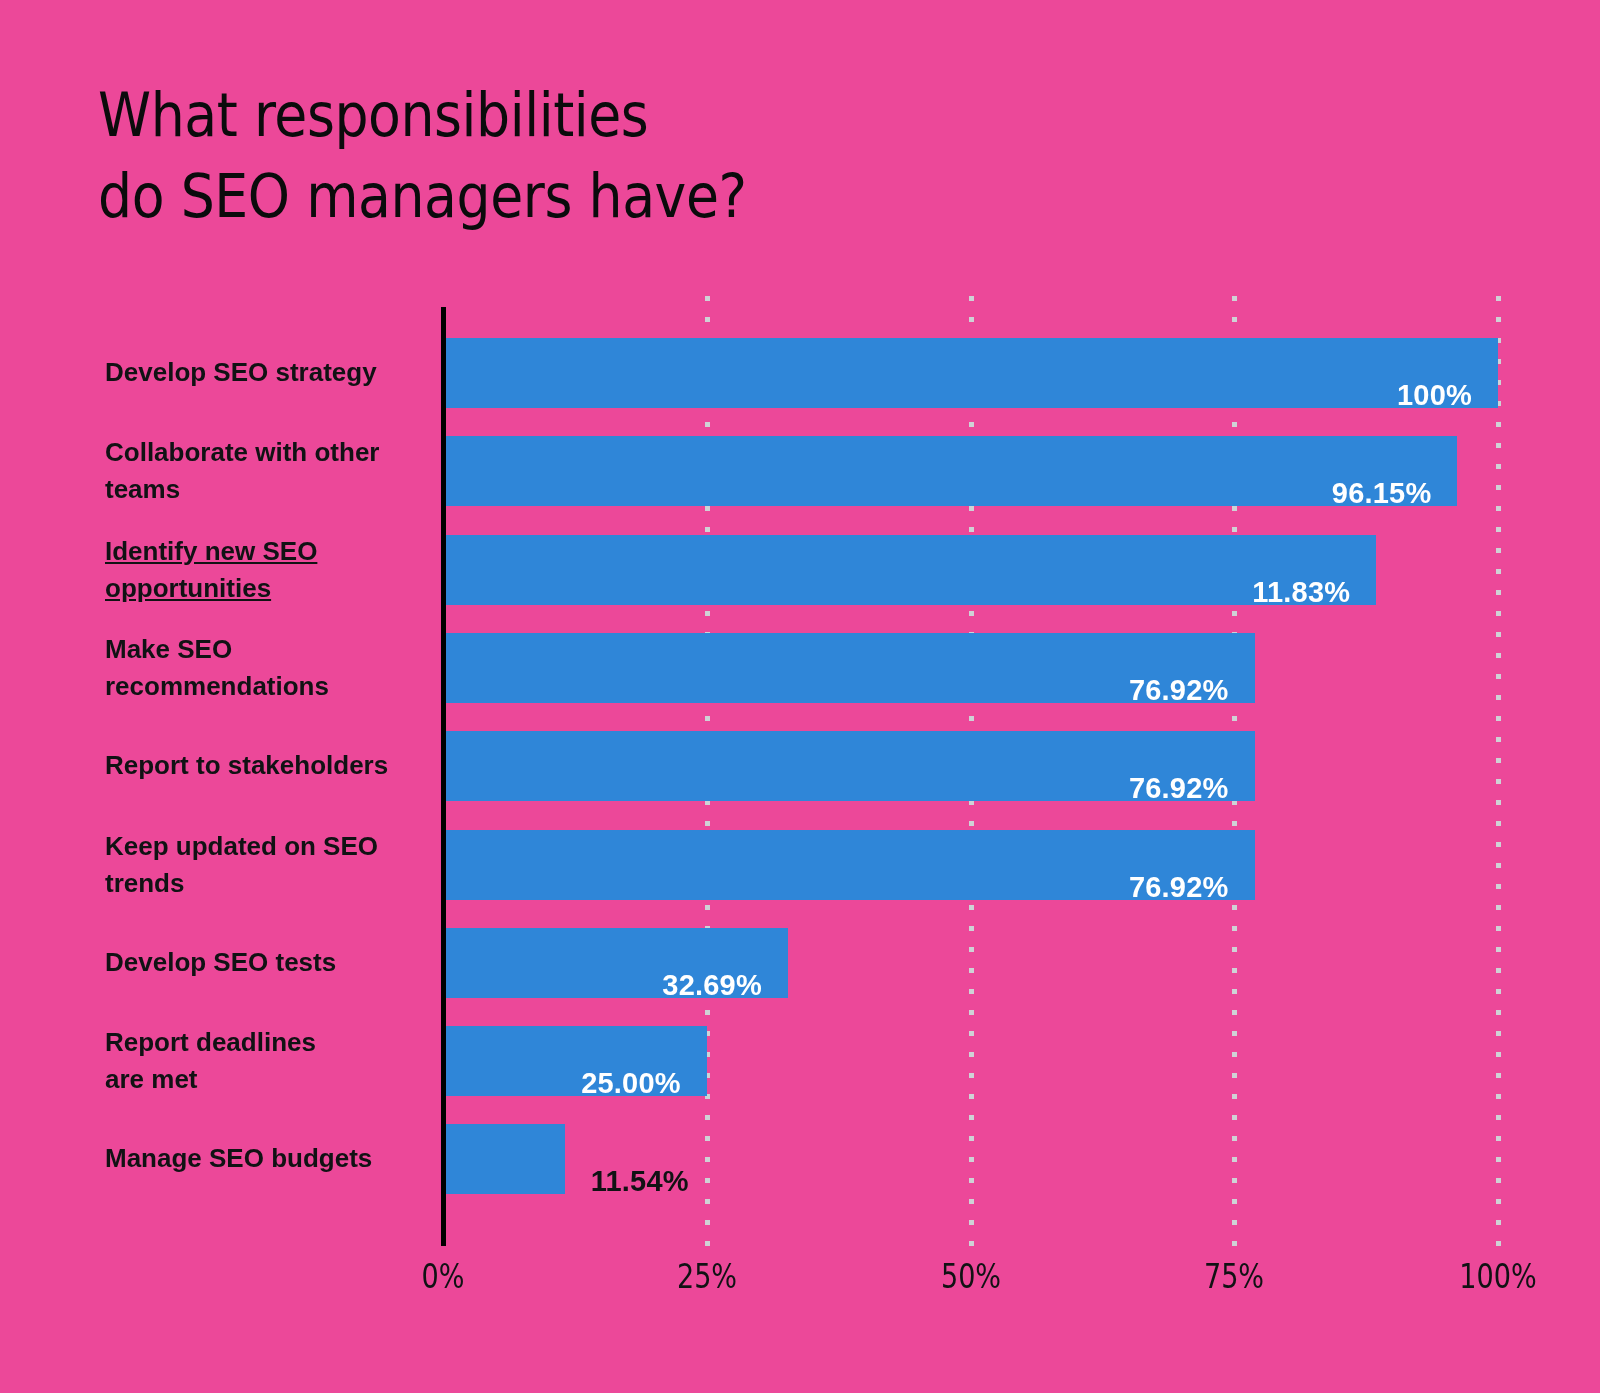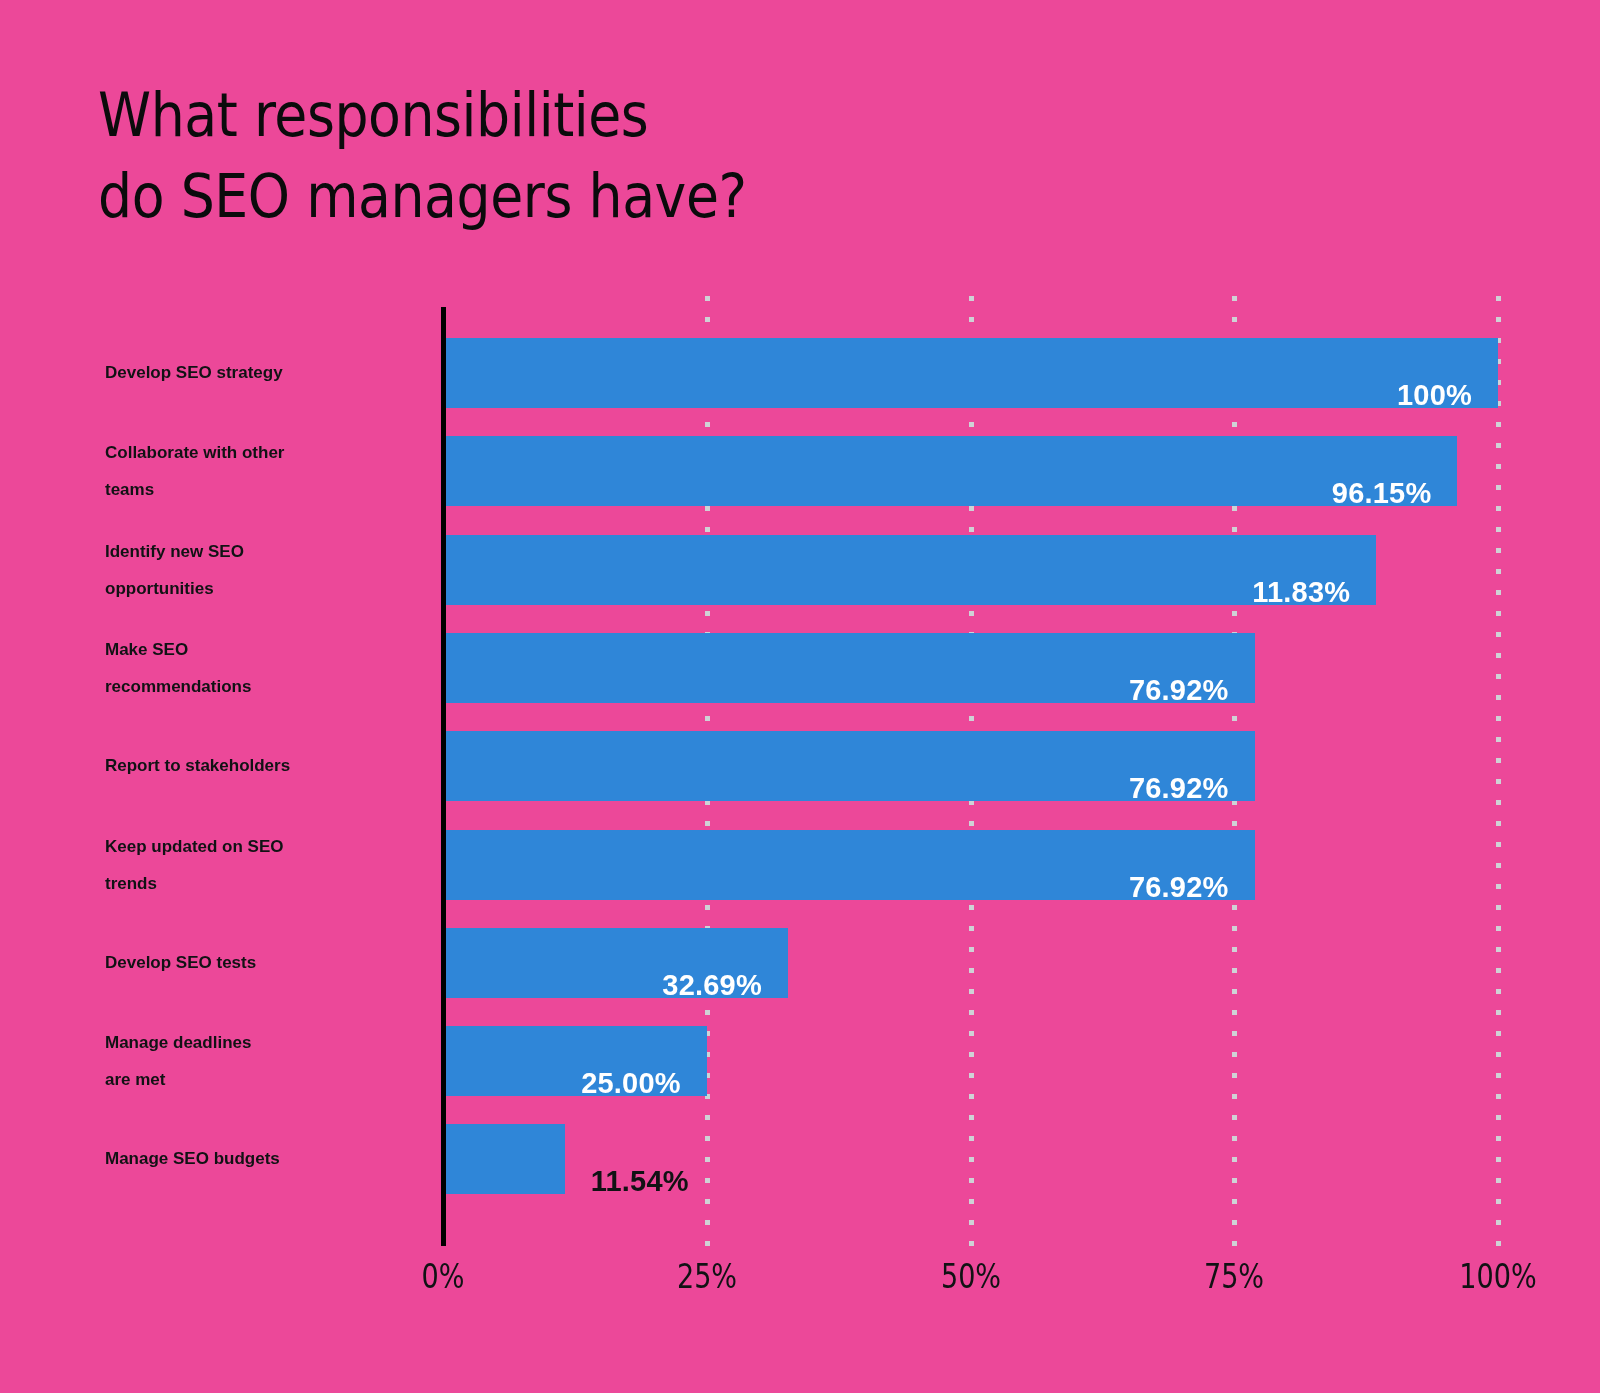--- a/index.html
+++ b/index.html
@@ -78,21 +78,21 @@
     left: 0;
     width: 1600px;
   }
 
   .bar-label {
     position: absolute;
     right: 1150px;    
     width: 345px;
     text-align: left;
     font-family: "Liberation Sans", sans-serif;
-    font-size: 17px;
+    font-size: 26px;
     line-height: 37px;
     font-weight: 700;
     color: #111214;
     white-space: pre-line;
   }
 
   .bar-rect {
     position: absolute;
     left: 443px;
     background: #2f86d8;
@@ -148,21 +148,21 @@
           <div class="bar-rect" style="top: 0px; width: 1055px; height: 70px; background: rgb(47, 134, 216);"></div>
           <div class="bar-value inside" style="top: 41px; left: auto; right: 128px;">100%</div>
         </div>
         <div class="bar-row" style="top: 436.3px; height: 70px;">
           <div class="bar-label" style="top: -2px;">Collaborate with other
 teams</div>
           <div class="bar-rect" style="top: 0px; width: 1014.38px; height: 70px; background: rgb(47, 134, 216);"></div>
           <div class="bar-value inside" style="top: 41px; left: auto; right: 168.617px;">96.15%</div>
         </div>
         <div class="bar-row" style="top: 534.6px; height: 70px;">
-          <div class="bar-label" style="top: -2px;">Identify new SEO
+          <div class="bar-label" style="top: -2px; text-decoration: underline;">Identify new SEO
 opportunities</div>
           <div class="bar-rect" style="top: 0px; width: 933.253px; height: 70px; background: rgb(47, 134, 216);"></div>
           <div class="bar-value inside" style="top: 41px; left: auto; right: 249.747px;">11.83%</div>
         </div>
         <div class="bar-row" style="top: 632.9px; height: 78px;">
           <div class="bar-label" style="top: -2px;">Make SEO
 recommendations</div>
           <div class="bar-rect" style="top: 0px; width: 811.506px; height: 70px; background: rgb(47, 134, 216);"></div>
           <div class="bar-value inside" style="top: 41px; left: auto; right: 371.494px;">76.92%</div>
         </div>
@@ -176,21 +176,21 @@
 trends</div>
           <div class="bar-rect" style="top: 0px; width: 811.506px; height: 70px; background: rgb(47, 134, 216);"></div>
           <div class="bar-value inside" style="top: 41px; left: auto; right: 371.494px;">76.92%</div>
         </div>
         <div class="bar-row" style="top: 927.8px; height: 70px;">
           <div class="bar-label" style="top: 16px;">Develop SEO tests</div>
           <div class="bar-rect" style="top: 0px; width: 344.879px; height: 70px; background: rgb(47, 134, 216);"></div>
           <div class="bar-value inside" style="top: 41px; left: auto; right: 838.12px;">32.69%</div>
         </div>
         <div class="bar-row" style="top: 1026.1px; height: 70px;">
-          <div class="bar-label" style="top: -2px;">Manage deadlines
+          <div class="bar-label" style="top: -2px;">Report deadlines
 are met</div>
           <div class="bar-rect" style="top: 0px; width: 263.75px; height: 70px; background: rgb(47, 134, 216);"></div>
           <div class="bar-value inside" style="top: 41px; left: auto; right: 919.25px;">25.00%</div>
         </div>
         <div class="bar-row" style="top: 1124.4px; height: 70px;">
           <div class="bar-label" style="top: 16px;">Manage SEO budgets</div>
           <div class="bar-rect" style="top: 0px; width: 121.747px; height: 70px; background: rgb(47, 134, 216);"></div>
           <div class="bar-value outside" style="top: 41px; left: 590.747px; text-align: center;">11.54%</div>
         </div>
       </div>

